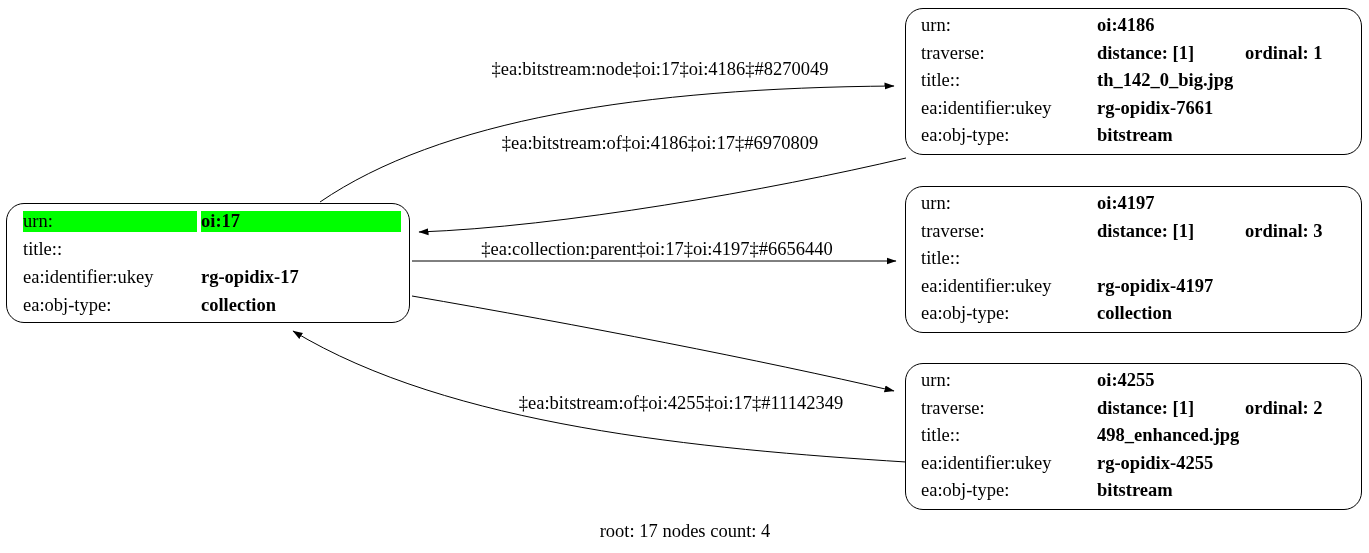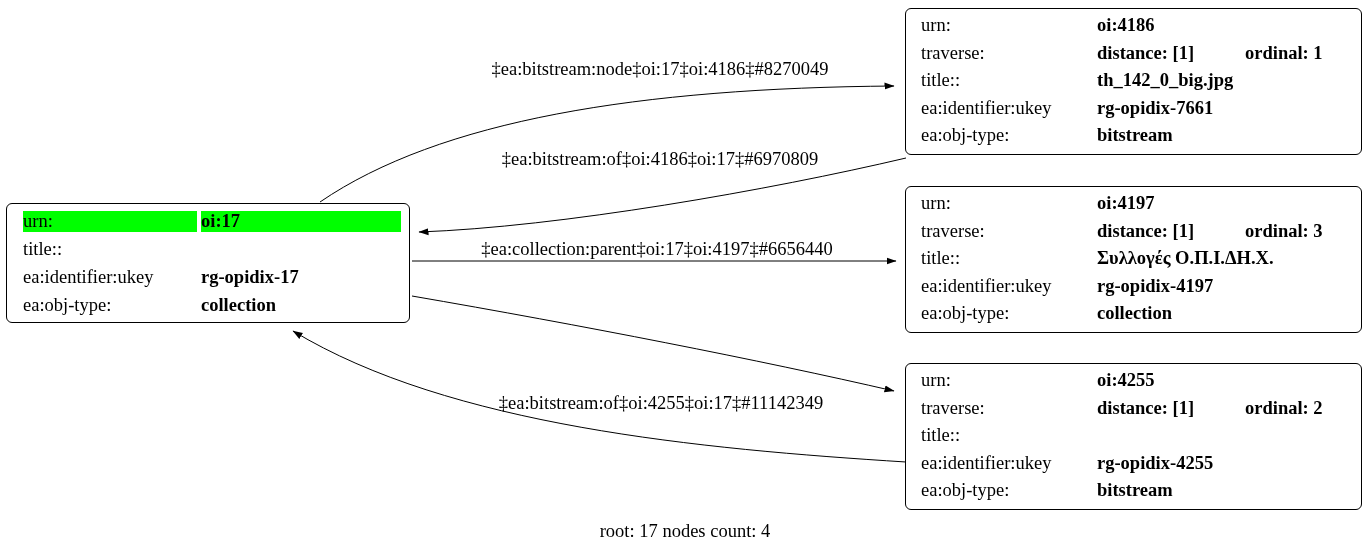--- a/index.html
+++ b/index.html
@@ -22,21 +22,21 @@
     width: 1369px; height: 553px;
   }
   #edge-layer path.edge {
     fill: none;
     stroke: var(--edge, #000);
     stroke-width: 1;
   }
   .node {
     position: absolute;
     border: 1px solid var(--border, #000);
-    border-radius: 6px;
+    border-radius: 18px;
     background: #fff;
     box-sizing: border-box;
     padding: 3px 8px 0 16px;
   }
   .node.child { padding: 3px 8px 0 15px; }
   .row {
     display: flex;
     align-items: center;
     height: 28px;
   }
@@ -71,23 +71,23 @@
       </marker>
     </defs>
     <path class="edge" d="M 320,202 C 440,120 640,88 894,86" marker-end="url(#arrow)"></path>
     <path class="edge" d="M 906,158 C 770,190 560,227 419,232" marker-end="url(#arrow)"></path>
     <path class="edge" d="M 412,261 L 896,261" marker-end="url(#arrow)"></path>
     <path class="edge" d="M 412,296 C 580,325 760,360 894,391" marker-end="url(#arrow)"></path>
     <path class="edge" d="M 906,462 C 700,449 450,426 293,331" marker-end="url(#arrow)"></path>
   </svg>
 
   <div class="edge-label" style="left:660px; top:59px">‡ea:bitstream:node‡oi:17‡oi:4186‡#8270049</div>
-  <div class="edge-label" style="left:660px; top:149px">‡ea:bitstream:of‡oi:4186‡oi:17‡#6970809</div>
+  <div class="edge-label" style="left:660px; top:133px">‡ea:bitstream:of‡oi:4186‡oi:17‡#6970809</div>
   <div class="edge-label" style="left:657px; top:239px">‡ea:collection:parent‡oi:17‡oi:4197‡#6656440</div>
-  <div class="edge-label" style="left:661px; top:393px">‡ea:bitstream:of‡oi:4255‡oi:17‡#11142349</div>
+  <div class="edge-label" style="left:681px; top:393px">‡ea:bitstream:of‡oi:4255‡oi:17‡#11142349</div>
 
   <div class="node root" style="left:6px; top:203px; width:404px; height:120px;">
     <div class="row">
       <span class="cell label hl">urn:</span>
       <span class="cell value hl">oi:17</span>
     </div>
     <div class="row">
       <span class="cell label">title::</span>
     </div>
     <div class="row">
@@ -133,21 +133,20 @@
     </div>
     <div class="row">
       <span class="cell label">traverse:</span>
       <span class="cell value traverse-wrap">
         <span class="distance">distance: [1]</span>
         <span class="ordinal">ordinal: 3</span>
       </span>
     </div>
     <div class="row">
       <span class="cell label">title::</span>
-      <span class="cell value">Συλλογές Ο.Π.Ι.ΔΗ.Χ.</span>
     </div>
     <div class="row">
       <span class="cell label">ea:identifier:ukey</span>
       <span class="cell value">rg-opidix-4197</span>
     </div>
     <div class="row">
       <span class="cell label">ea:obj-type:</span>
       <span class="cell value">collection</span>
     </div>
   </div>
@@ -159,20 +158,21 @@
     </div>
     <div class="row">
       <span class="cell label">traverse:</span>
       <span class="cell value traverse-wrap">
         <span class="distance">distance: [1]</span>
         <span class="ordinal">ordinal: 2</span>
       </span>
     </div>
     <div class="row">
       <span class="cell label">title::</span>
+      <span class="cell value">498_enhanced.jpg</span>
     </div>
     <div class="row">
       <span class="cell label">ea:identifier:ukey</span>
       <span class="cell value">rg-opidix-4255</span>
     </div>
     <div class="row">
       <span class="cell label">ea:obj-type:</span>
       <span class="cell value">bitstream</span>
     </div>
   </div>

